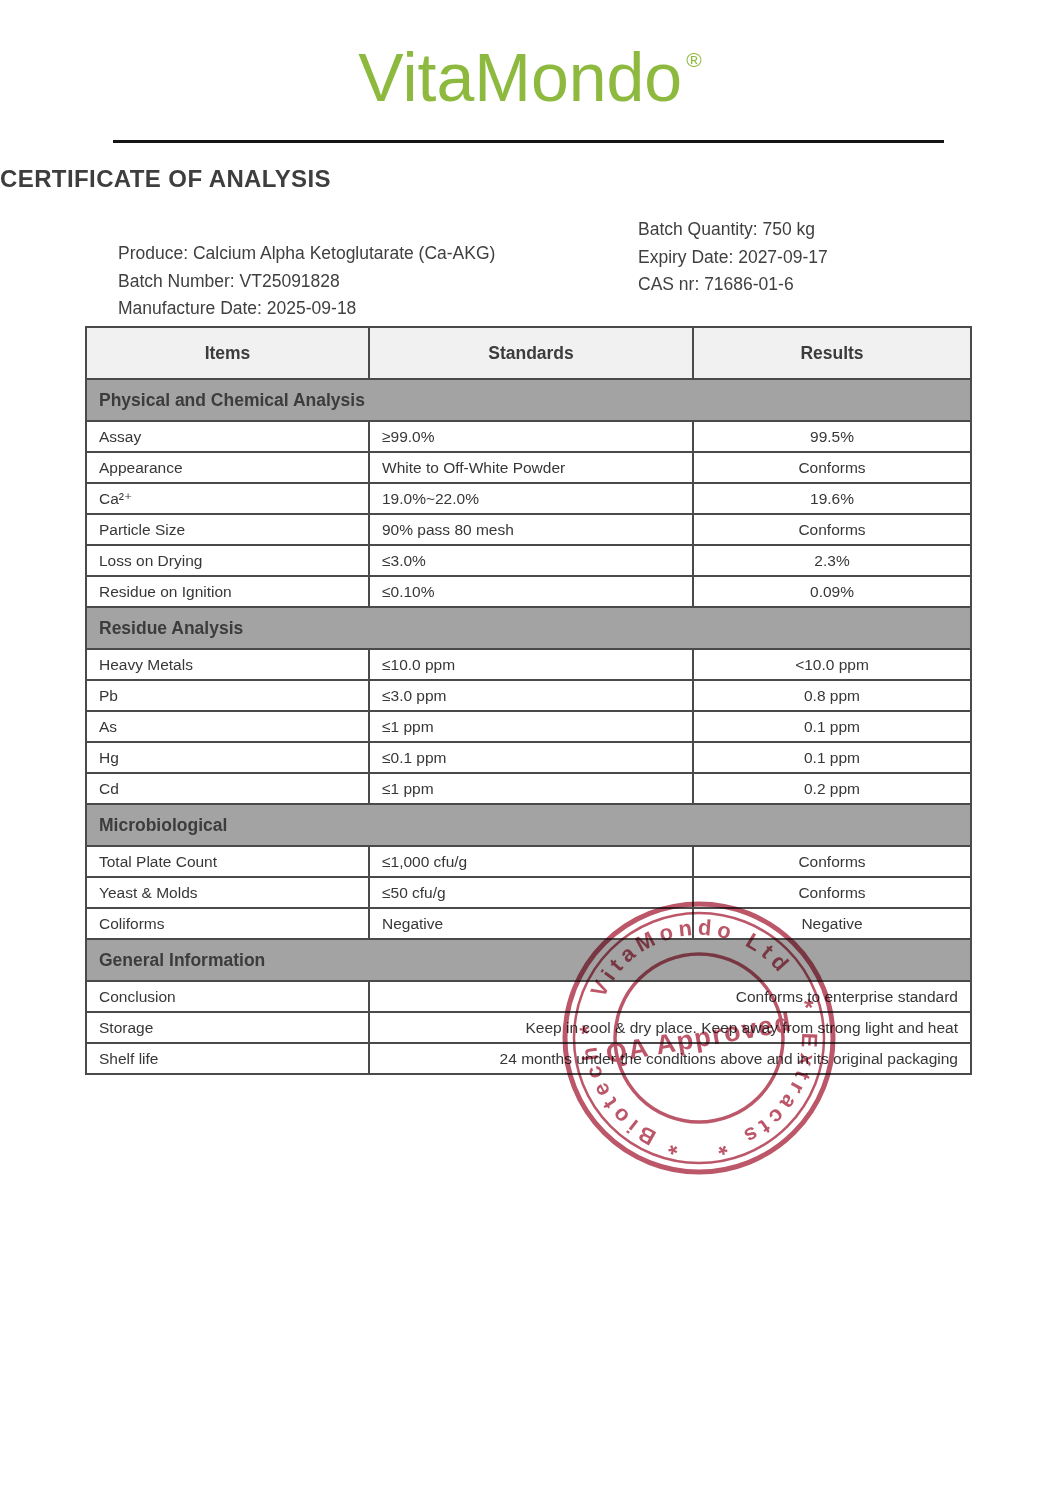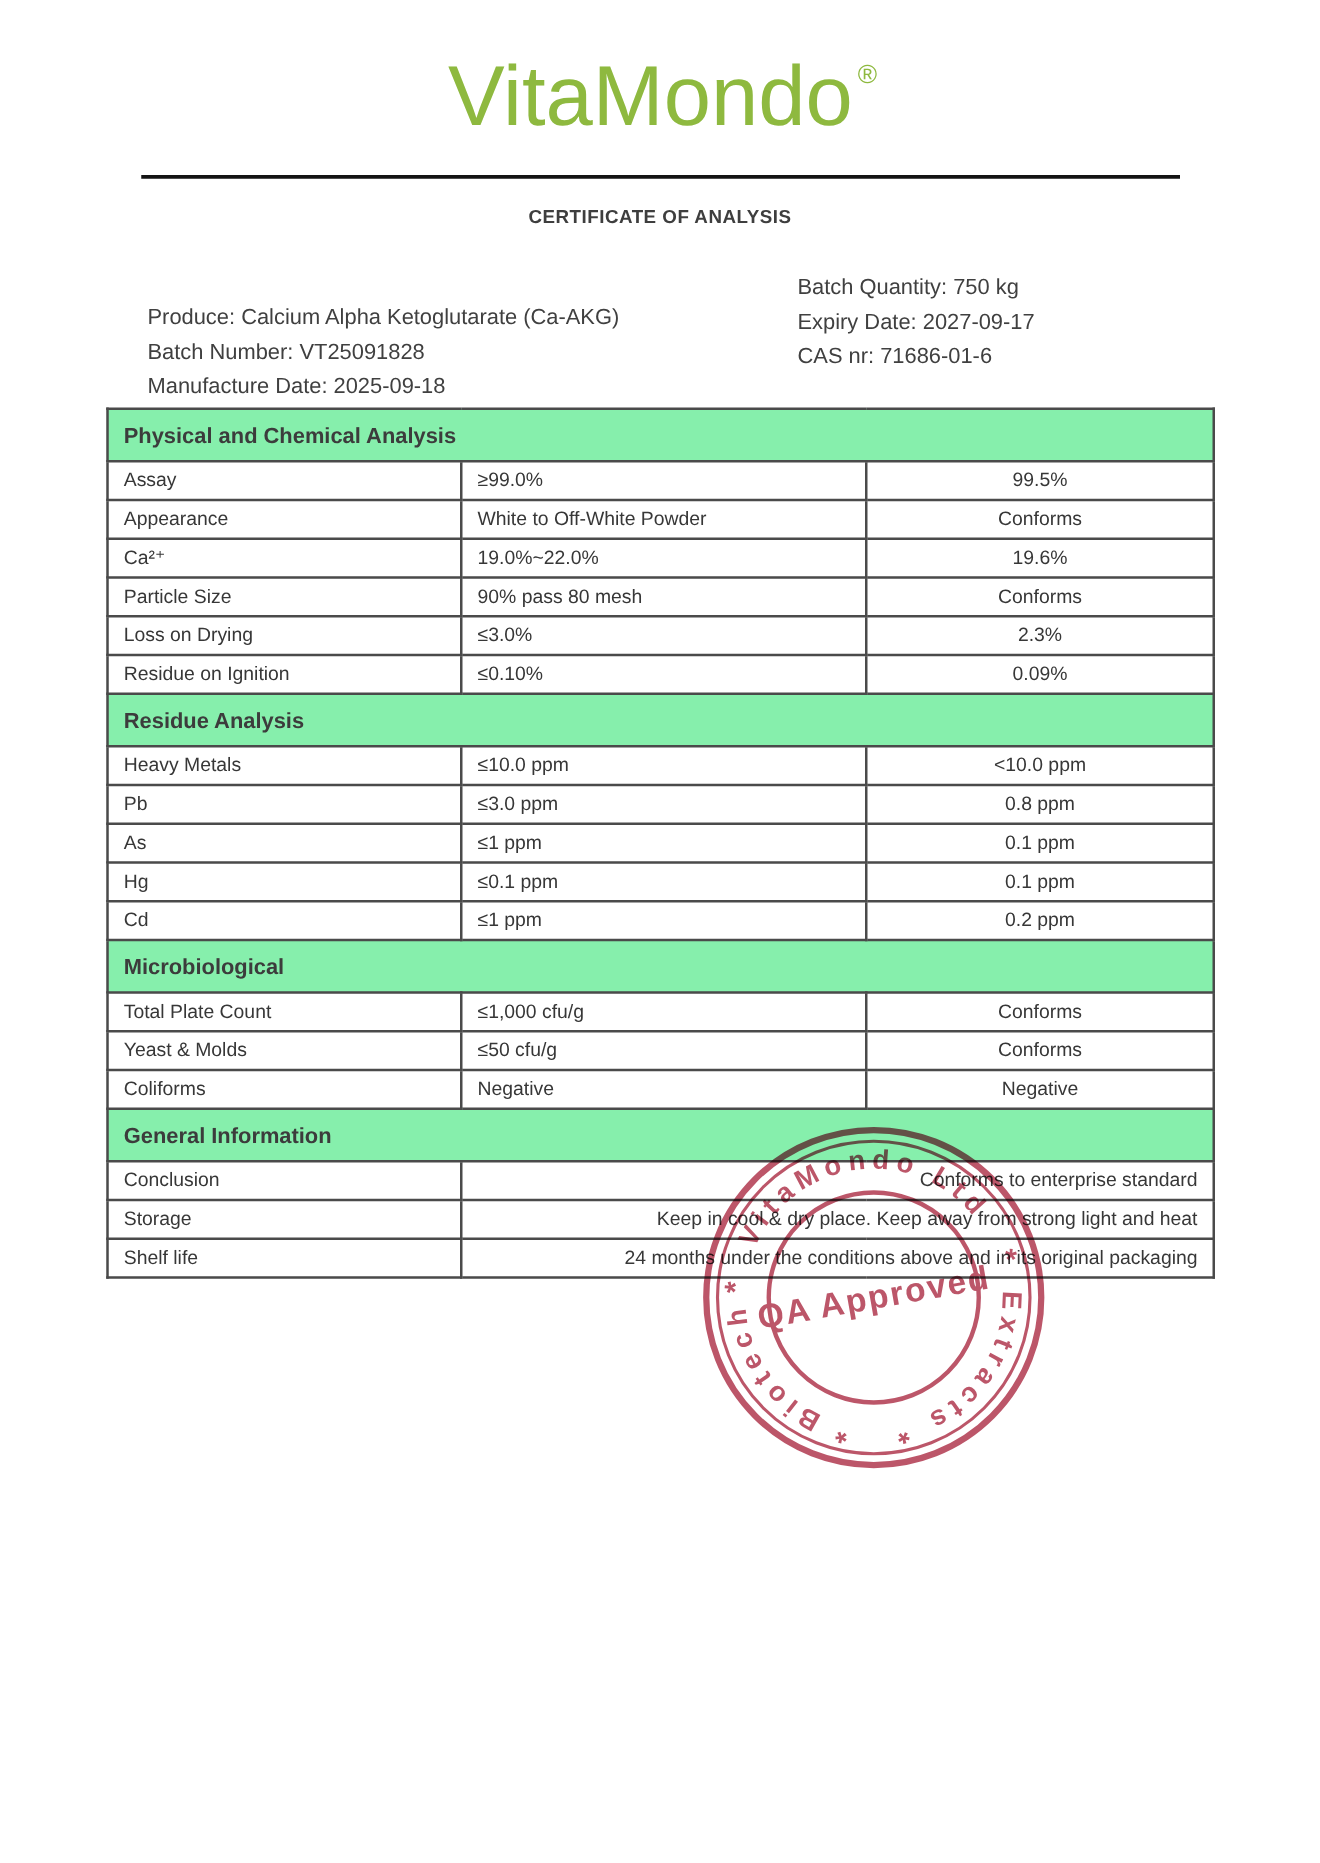--- a/index.html
+++ b/index.html
@@ -20,21 +20,21 @@
   .logo-reg{
     font-size:21px;color:#8eb93f;vertical-align:super;
     position:relative;top:-28px;left:4px;font-weight:400;
   }
   .rule{
     position:absolute;left:113px;top:140px;width:831px;height:3px;
     background:#141414;
   }
   .cert-title{
     position:absolute;top:165px;left:0;width:100%;
-    text-align:center;font-size:15px;font-weight:700;color:#3e3e3e;
+    font-size:24px;font-weight:700;color:#3e3e3e;
     letter-spacing:0.4px;
   }
   
   .info-col{position:absolute;top:216px;font-size:17.5px;color:#404040;}
   .info-col div{height:27.5px;line-height:27.5px;}
   .info-left{left:118px;margin-top:24px;}
   .info-right{left:638px;}
   
   table.coa{
     position:absolute;left:85px;top:326px;width:885px;
@@ -44,21 +44,21 @@
   table.coa td,table.coa th{
     border:2px solid #4a4a4a;
     padding:2px 12px;vertical-align:middle;
     overflow:visible;white-space:nowrap;
   }
   table.coa th{
     height:46px;background:#f1f1f1;font-size:17.5px;font-weight:700;
     text-align:center;color:#3c3c3c;
   }
   td.section{
-    height:36px;background:#86efac;font-size:17.5px;font-weight:700;
+    height:36px;background:#a3a3a3;font-size:17.5px;font-weight:700;
     color:#3c3c3c;
   }
   tr.data td{height:25px;}
   td.c-item{text-align:left;}
   td.c-std{text-align:left;}
   td.c-res{text-align:center;}
   td.c-wide{text-align:right;}
   
   .stamp{
     position:absolute;left:549px;top:888px;width:300px;height:300px;
@@ -89,20 +89,25 @@
   <div>CAS nr: 71686-01-6</div>
 </div>
 
 <table class="coa">
   <colgroup>
       <col style="width:283px">
       <col style="width:324px">
       <col style="width:278px">
     </colgroup>
   <tbody>
+      <tr>
+    <th>Items</th>
+    <th>Standards</th>
+    <th>Results</th>
+  </tr>
 
   <tr>
     <td class="section" colspan="3">Physical and Chemical Analysis</td>
   </tr>
   <tr class="data">
     <td class="c-item">Assay</td>
     <td class="c-std">≥99.0%</td>
     <td class="c-res">99.5%</td>
   </tr>
   <tr class="data">

